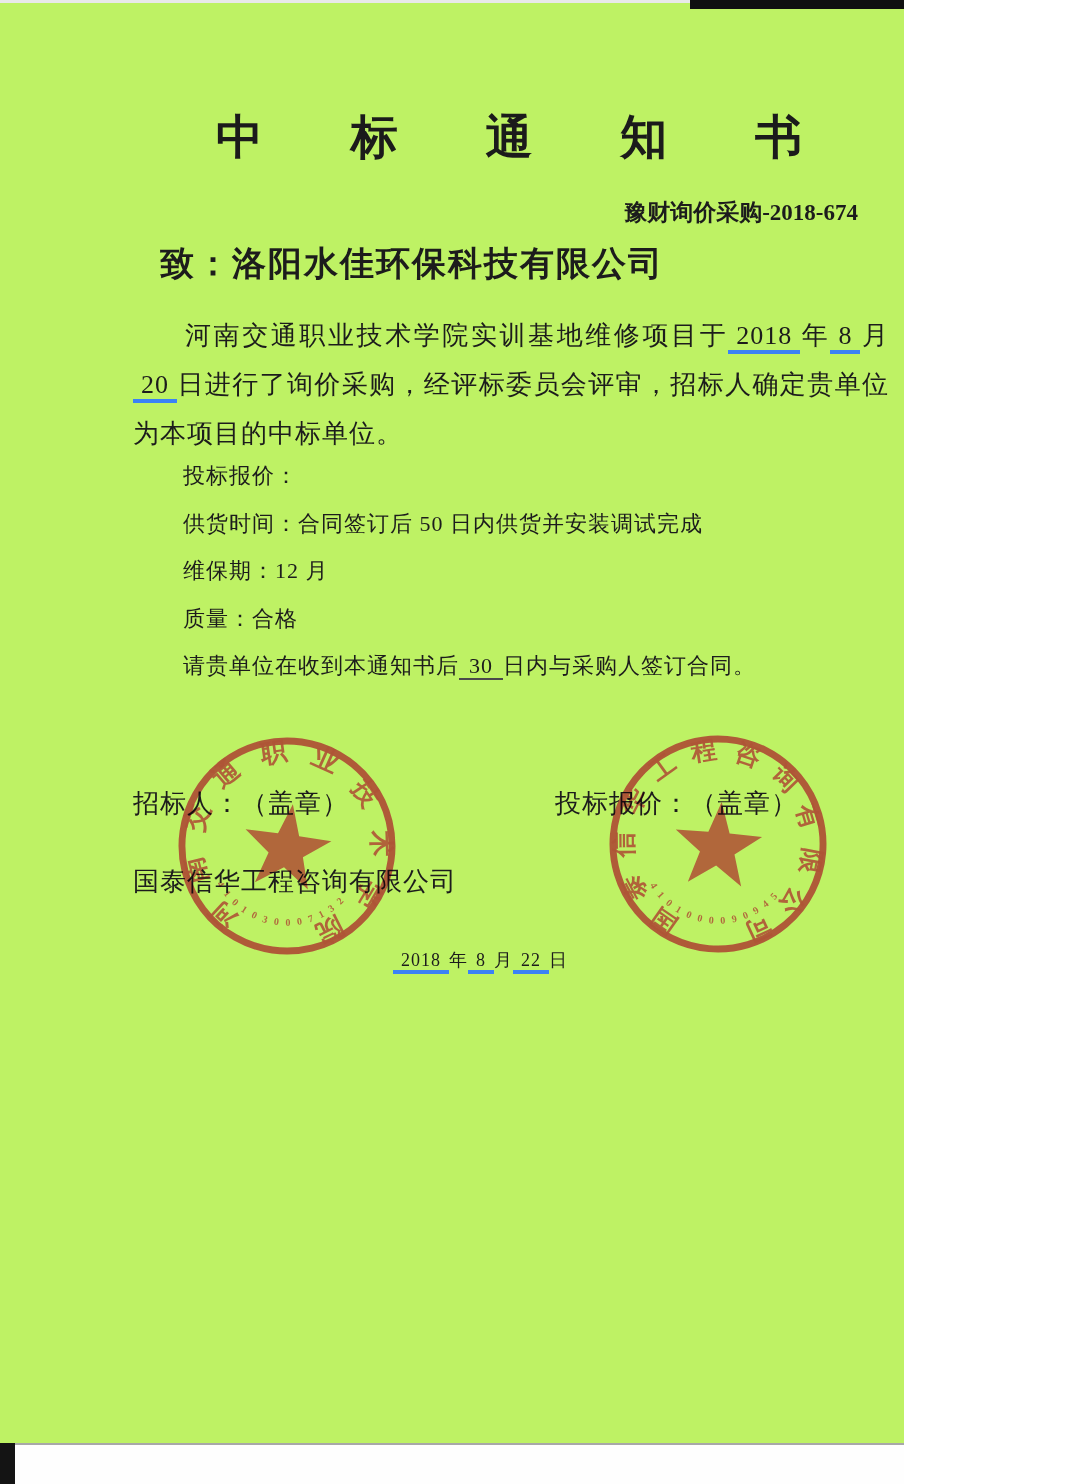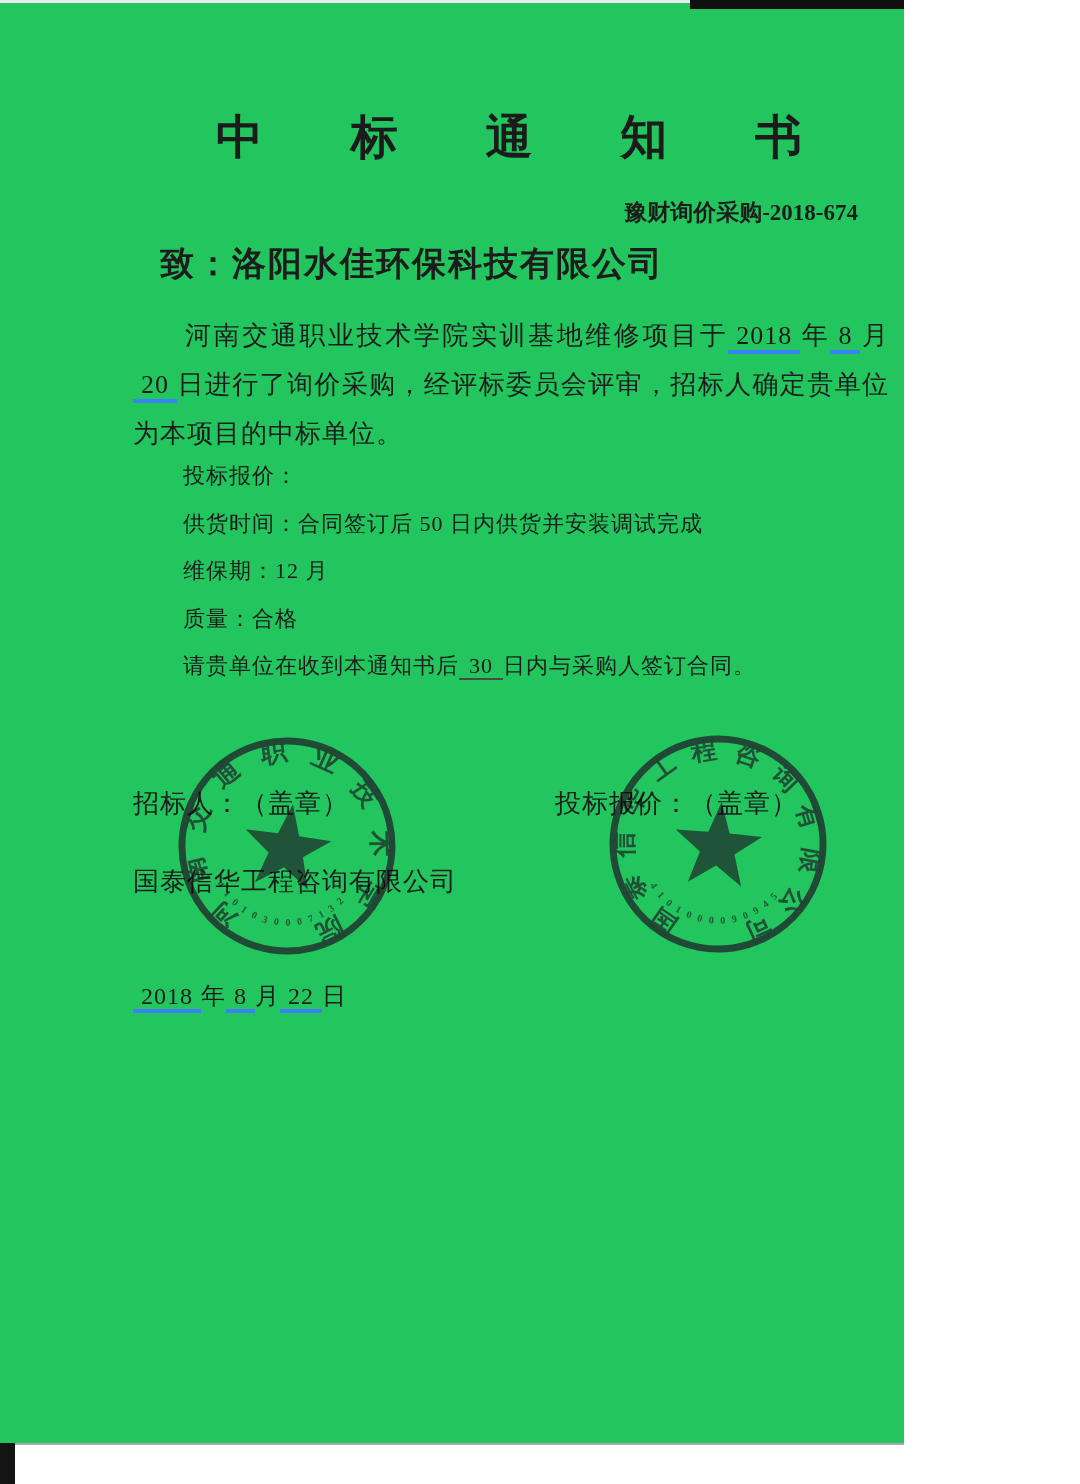--- a/index.html
+++ b/index.html
@@ -1,18 +1,18 @@
 <!DOCTYPE html>
 <html lang="zh"><head>
 <meta charset="utf-8">
 <style>
   * { margin:0; padding:0; box-sizing:border-box; }
   html,body { width:1080px; height:1484px; }
   body { background:#ffffff; font-family:"Liberation Serif","DejaVu Serif",serif; color:#1c1c1c; }
-  .scan { position:relative; width:904px; height:1484px; background:#22c55e; overflow:hidden; }
+  .scan { position:relative; width:904px; height:1484px; background:#bef264; overflow:hidden; }
 
   
   .edge-top-strip   { position:absolute; left:0; top:0; width:1080px; height:3px; background:#e9e9e9; }
   .edge-top-black   { position:absolute; left:690px; top:0; width:390px; height:9px; background:#101010; }
   .edge-top-corner  { position:absolute; left:1013px; top:0; width:67px; height:17px; background:#0c0c0c; }
   .edge-right-line  { position:absolute; left:1013px; top:0; width:2px; height:1444px; background:#d2d2d2; }
   .edge-right-area  { position:absolute; left:1015px; top:0; width:65px; height:1444px; background:#fdfdfd; }
   .edge-bottom-line { position:absolute; left:0; top:1443px; width:1080px; height:2px; background:#a8a8a8; }
   .edge-bottom-area { position:absolute; left:0; top:1445px; width:1080px; height:39px; background:#fefefe; }
   .edge-bottom-black{ position:absolute; left:0; top:1443px; width:15px; height:41px; background:#141414; }
@@ -32,22 +32,22 @@
   .final-line   { padding-left:0; }
 
   .uline { border-bottom:4px solid #3b82f6; padding:0 8px; }
   .uline-sm { border-bottom:2px solid #4a4a4a; padding:0 10px; }
 
   .sig-row   { position:absolute; left:133px; top:786px; width:756px; display:flex; font-size:26px; letter-spacing:1px;align-items:center; }
   .sig-col-l { width:422px; }
   .sig-col-r { width:334px; }
   .name-row  { position:absolute; left:133px; top:864px; width:756px; display:flex; font-size:26px; letter-spacing:1px; }
 
-  .date-line { position:absolute; left:133px; top:980px; width:752px; text-align:left;
-               padding-right:57px; font-size:24px; letter-spacing:1px; }
+  .date-line { position:absolute; left:133px; top:948px; width:752px; text-align:center;
+               padding-right:57px; font-size:18px; letter-spacing:1px; }
 
   .seal { position:absolute; width:230px; height:230px; mix-blend-mode:multiply; opacity:.92; }
   .seal-left  { left:172px; top:731px; transform:rotate(8deg); }
   .seal-right { left:603px; top:729px; transform:rotate(5deg); }
   .seal text { font-family:"Liberation Serif","DejaVu Serif",serif; font-weight:bold; }
 </style>
 </head>
 <body>
 
 <div class="scan">

